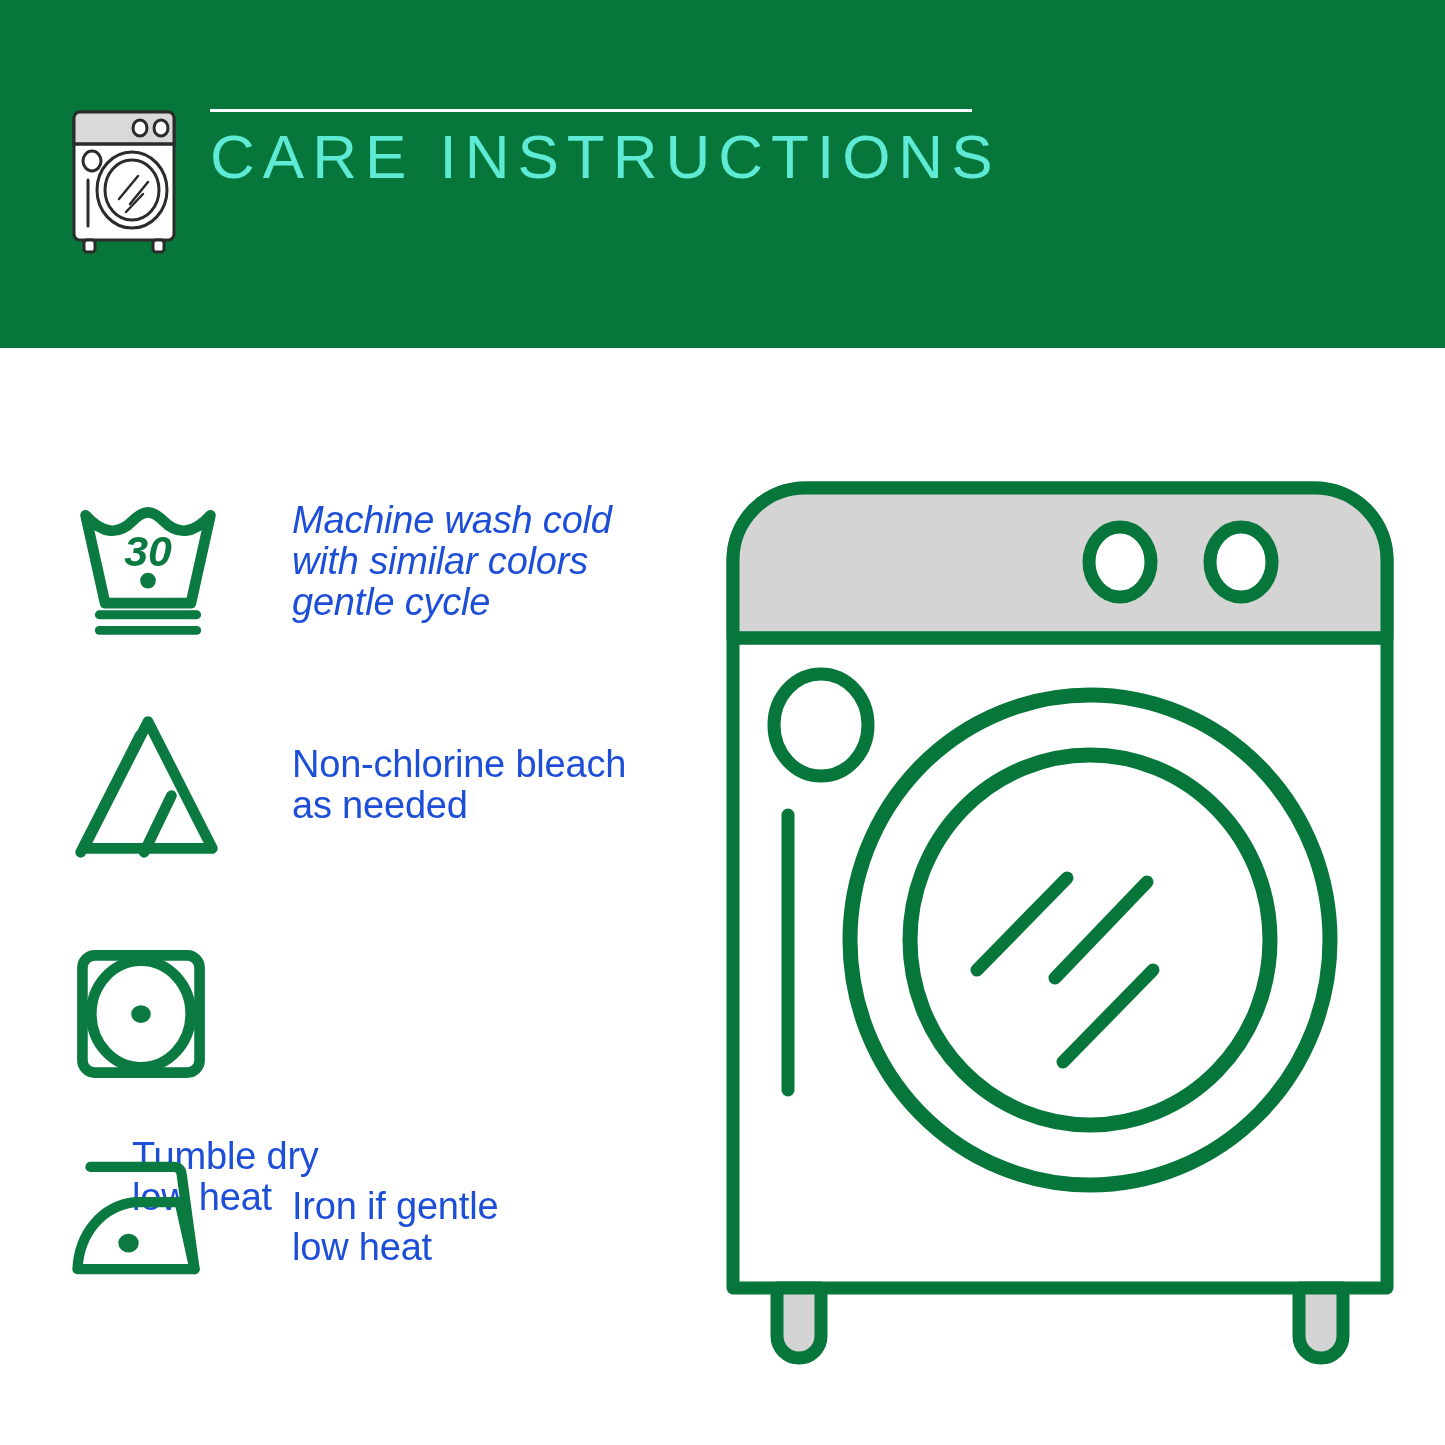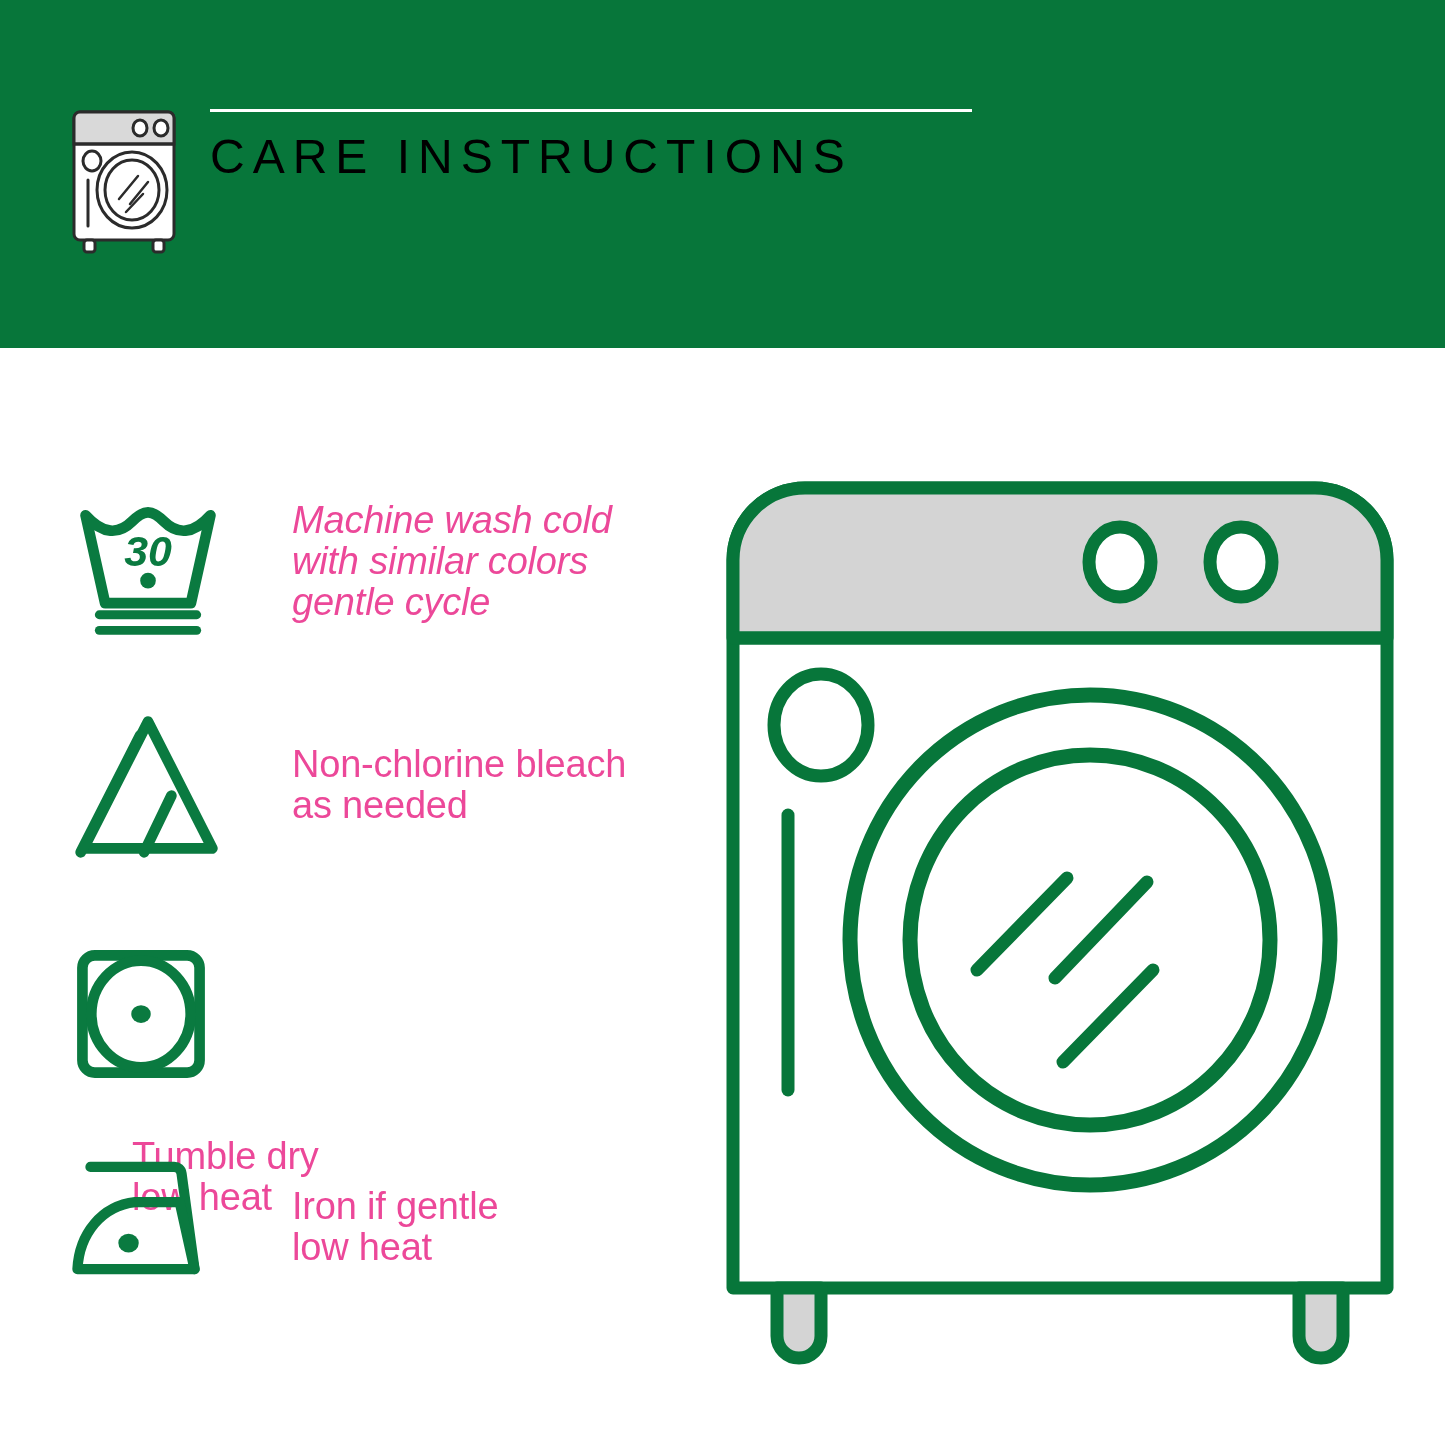--- a/index.html
+++ b/index.html
@@ -51,24 +51,24 @@
   }
   .title-divider {
     width: 762px;
     height: 3px;
     background: #ffffff;
     margin-top: 9px;
     margin-bottom: 9px;
   }
   .title-sub {
     font-family: "Liberation Sans", sans-serif;
-    font-size: 48px;
+    font-size: 62px;
     font-weight: 400;
     letter-spacing: 8px;
-    color: #000000;
+    color: #5eead4;
     line-height: 72px;
     white-space: nowrap;
   }
 
   
   #care-list {
     position: absolute;
     left: 0;
     top: 348px;
     width: 700px;
@@ -86,21 +86,21 @@
     flex: 0 0 160px;
     display: flex;
     align-items: center;
     justify-content: flex-start;
   }
   .care-row-text {
     margin-left: 62px;
     font-family: "Liberation Sans", sans-serif;
     font-size: 38px;
     font-weight: 400;
-    color: #ec4899;
+    color: #1d4ed8;
     line-height: 41px;
     letter-spacing: -0.2px;
     white-space: pre-line;
   }
 
   #row-wash   { top: 140px; font-style: italic; }
   #row-bleach { top: 358px; }
   #row-dry    { top: 586px; flex-direction: column; }
   #row-iron   { top: 800px; }
 

